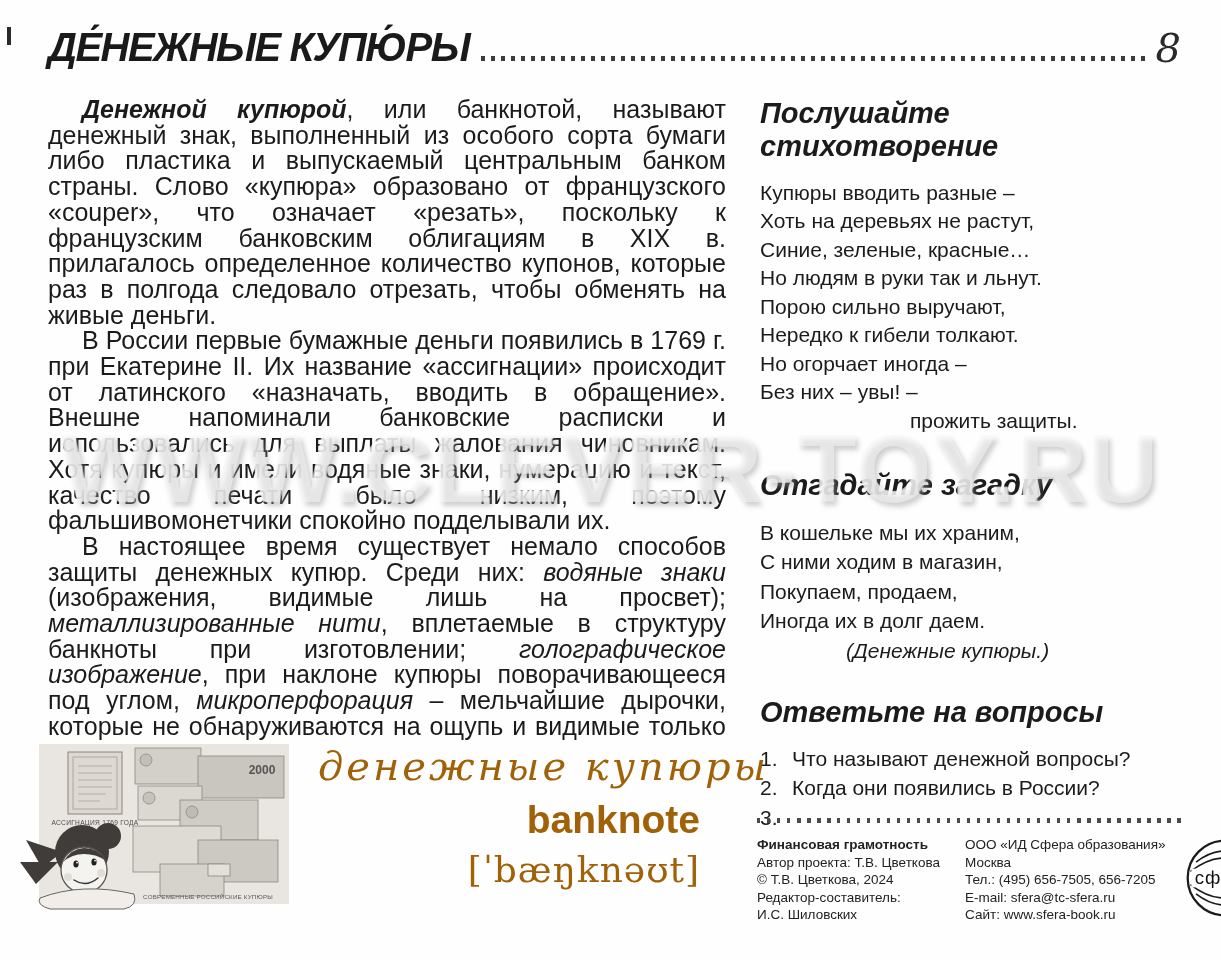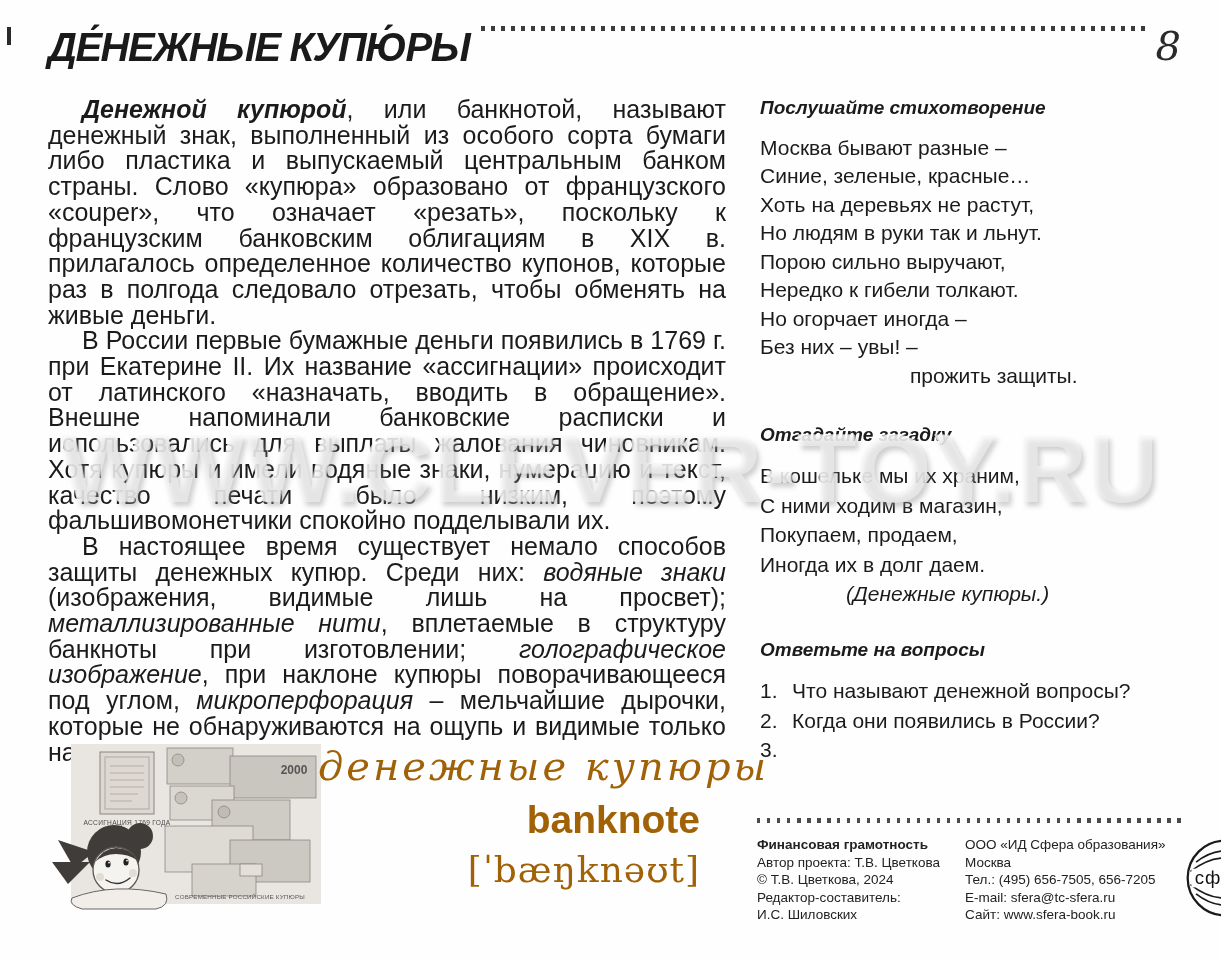--- a/index.html
+++ b/index.html
@@ -2,57 +2,57 @@
 <html><head>
 <meta charset="utf-8">
 <style>
   html,body{margin:0;padding:0;background:#ffffff;}
   .page{position:relative;width:1221px;height:960px;background:#fefefe;overflow:hidden;
         font-family:"Liberation Sans",sans-serif;color:#1b1b1b;}
 
   .scan-artifact{position:absolute;left:7px;top:27px;width:4px;height:18px;background:#2a2a2a;}
 
   
-  .header{position:absolute;left:48px;top:26px;right:40px;display:flex;align-items:flex-start;}
+  .header{position:absolute;left:48px;top:26px;right:40px;display:flex;align-items:flex-end;}
   .title{font-style:italic;font-weight:700;font-size:40px;line-height:1.05;margin:0;
          letter-spacing:-1.5px;white-space:nowrap;color:#1a1a1a;}
   .leader{flex:1;height:5px;margin:0 10px 7px 12px;
           background:repeating-linear-gradient(90deg,#3c3c3c 0 4px,transparent 4px 10px);}
   .page-num{font-family:"DejaVu Serif",serif;font-style:italic;font-size:40px;line-height:1;color:#2a2a2a;}
 
   
   .left-col{position:absolute;left:48px;top:97px;width:678px;}
   .par{margin:0;font-size:25px;line-height:25.7px;text-align:justify;text-indent:34px;}
   .seg-bi{font-weight:700;font-style:italic;}
   .seg-i{font-style:italic;}
 
   
   .right-col{position:absolute;left:760px;top:97px;width:430px;}
-  .sec-heading{font-style:italic;font-weight:700;font-size:19px;line-height:1.15;margin:0 0 15px 0;}
+  .sec-heading{font-style:italic;font-weight:700;font-size:29px;line-height:1.15;margin:0 0 15px 0;}
   .poem-section{margin-bottom:34px;}
   .poem-line{font-size:21px;line-height:28.5px;}
   .poem-line.indent{padding-left:150px;}
   .riddle-section{margin-bottom:30px;}
   .riddle-line{font-size:21px;line-height:29.5px;}
   .riddle-answer{font-size:21px;line-height:30px;font-style:italic;padding-left:86px;}
   .q-item{display:flex;font-size:21px;line-height:29.5px;}
   .q-num{flex:none;width:32px;}
 
   
   .separator{position:absolute;left:757px;right:36px;top:818px;height:5px;
              background:repeating-linear-gradient(90deg,#4a4a4a 0 3.5px,transparent 3.5px 10px);}
   .publisher{position:absolute;left:757px;top:836px;right:0;display:flex;gap:14px;align-items:flex-start;}
   .pub-col{font-size:13.5px;line-height:17.5px;color:#222;}
   .pub-col.c1{width:194px;flex:none;}
   .pub-col.c2{width:204px;flex:none;}
   .pub-series{font-weight:700;}
   .logo{width:84px;height:84px;flex:none;margin-top:0px;}
 
   
-  .illustration{position:absolute;left:44px;top:736px;width:292px;height:200px;}
+  .illustration{position:absolute;left:12px;top:736px;width:292px;height:200px;}
 
   
   .word-card{position:absolute;left:318px;top:742px;width:382px;text-align:right;color:#a16207;}
   .script-ru{font-family:"DejaVu Serif",serif;font-style:italic;font-size:40px;line-height:1.2;
              letter-spacing:3px;white-space:nowrap;}
   .en-word{font-weight:700;font-size:39px;line-height:1.1;margin-top:9px;}
   .transcription{font-family:"DejaVu Serif",serif;font-size:36px;line-height:1.1;margin-top:8px;letter-spacing:1px;}
 
   
   .watermark{position:absolute;left:0;top:414px;width:100%;text-align:center;
@@ -79,23 +79,23 @@
         <p class="par"><span class="seg-bi">Денежной купюрой</span><span>, или банкнотой, называют денежный знак, выполненный из особого сорта бумаги либо пластика и выпускаемый центральным банком страны. Слово «купюра» образовано от французского «couper», что означает «резать», поскольку к французским банковским облигациям в XIX в. прилагалось определенное количество купонов, которые раз в полгода следовало отрезать, чтобы обменять на живые деньги.</span></p>
         <p class="par"><span>В России первые бумажные деньги появились в 1769 г. при Екатерине II. Их название «ассигнации» происходит от латинского «назначать, вводить в обращение». Внешне напоминали банковские расписки и использовались для выплаты жалования чиновникам. Хотя купюры и имели водяные знаки, нумерацию и текст, качество печати было низким, поэтому фальшивомонетчики спокойно подделывали их.</span></p>
         <p class="par"><span>В настоящее время существует немало способов защиты денежных купюр. Среди них: </span><span class="seg-i">водяные знаки</span><span> (изображения, видимые лишь на просвет); </span><span class="seg-i">металлизированные нити</span><span>, вплетаемые в структуру банкноты при изготовлении; </span><span class="seg-i">голографическое изображение</span><span>, при наклоне купюры поворачивающееся под углом, </span><span class="seg-i">микроперфорация</span><span> – мельчайшие дырочки, которые не обнаруживаются на ощупь и видимые только на просвет и т.д.</span></p>
       </div>
   </main>
 
   <aside class="right-col">
     <section class="poem-section">
       <h2 class="sec-heading">Послушайте стихотворение</h2>
       <div id="poem-lines">
-          <div class="poem-line">Москва бывают разные –</div>
+          <div class="poem-line">Купюры вводить разные –</div>
+          <div class="poem-line">Хоть на деревьях не растут,</div>
           <div class="poem-line">Синие, зеленые, красные…</div>
-          <div class="poem-line">Хоть на деревьях не растут,</div>
           <div class="poem-line">Но людям в руки так и льнут.</div>
           <div class="poem-line">Порою сильно выручают,</div>
           <div class="poem-line">Нередко к гибели толкают.</div>
           <div class="poem-line">Но огорчает иногда –</div>
           <div class="poem-line">Без них – увы! –</div>
           <div class="poem-line indent">прожить защиты.</div>
         </div>
     </section>
     <section class="riddle-section">
       <h2 class="sec-heading">Отгадайте загадку</h2>

